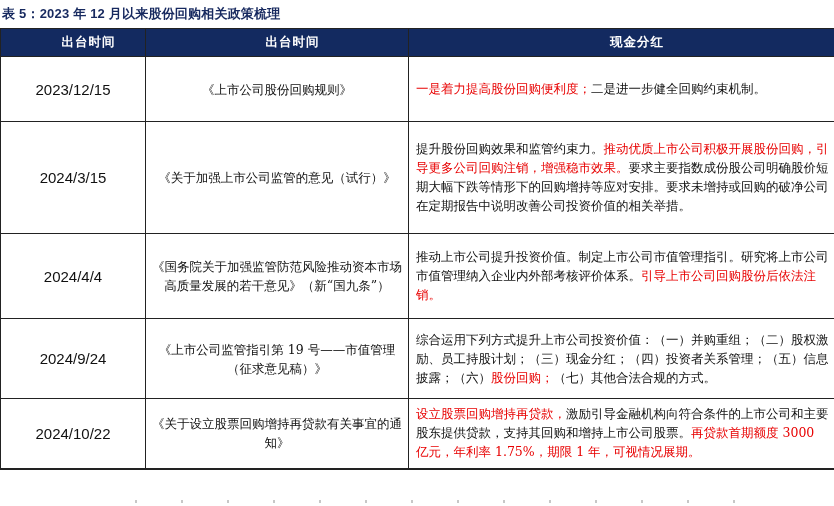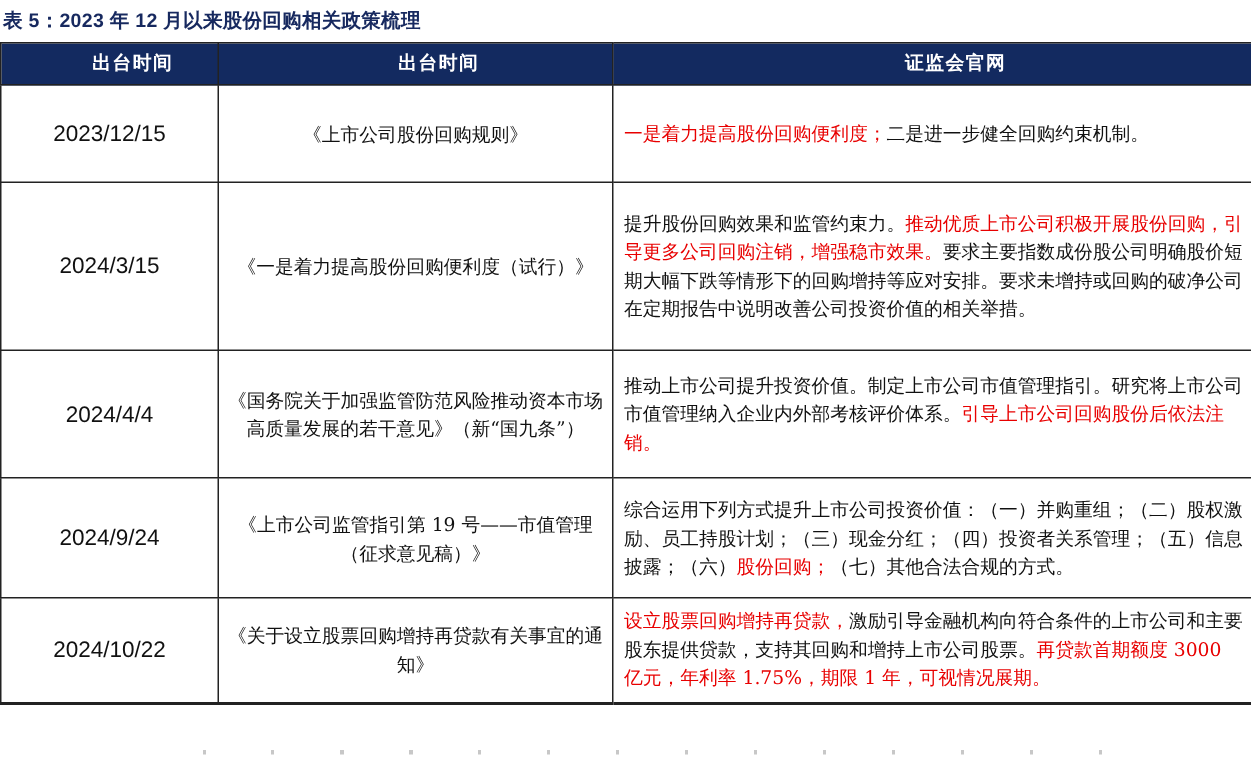--- a/index.html
+++ b/index.html
@@ -74,32 +74,32 @@
   <table>
     <colgroup>
       <col style="width:145px">
       <col style="width:263px">
       <col style="width:426px">
     </colgroup>
     <thead>
       <tr>
         <th>出台时间</th>
         <th>出台时间</th>
-        <th>证监会官网</th>
+        <th>现金分红</th>
       </tr>
     </thead>
     <tbody id="table-body">
         <tr>
           <td class="date">2023/12/15</td>
           <td class="policy">《上市公司股份回购规则》</td>
           <td class="content"><span class="red">一是着力提高股份回购便利度；</span><span>二是进一步健全回购约束机制。</span></td>
         </tr>
         <tr>
           <td class="date">2024/3/15</td>
-          <td class="policy">《一是着力提高股份回购便利度（试行）》</td>
+          <td class="policy">《关于加强上市公司监管的意见（试行）》</td>
           <td class="content"><span>提升股份回购效果和监管约束力。</span><span class="red">推动优质上市公司积极开展股份回购，引导更多公司回购注销，增强稳市效果。</span><span>要求主要指数成份股公司明确股价短期大幅下跌等情形下的回购增持等应对安排。要求未增持或回购的破净公司在定期报告中说明改善公司投资价值的相关举措。</span></td>
         </tr>
         <tr>
           <td class="date">2024/4/4</td>
           <td class="policy">《国务院关于加强监管防范风险推动资本市场高质量发展的若干意见》（新“国九条”）</td>
           <td class="content"><span>推动上市公司提升投资价值。制定上市公司市值管理指引。研究将上市公司市值管理纳入企业内外部考核评价体系。</span><span class="red">引导上市公司回购股份后依法注销。</span></td>
         </tr>
         <tr>
           <td class="date">2024/9/24</td>
           <td class="policy">《上市公司监管指引第 19 号——市值管理（征求意见稿）》</td>

